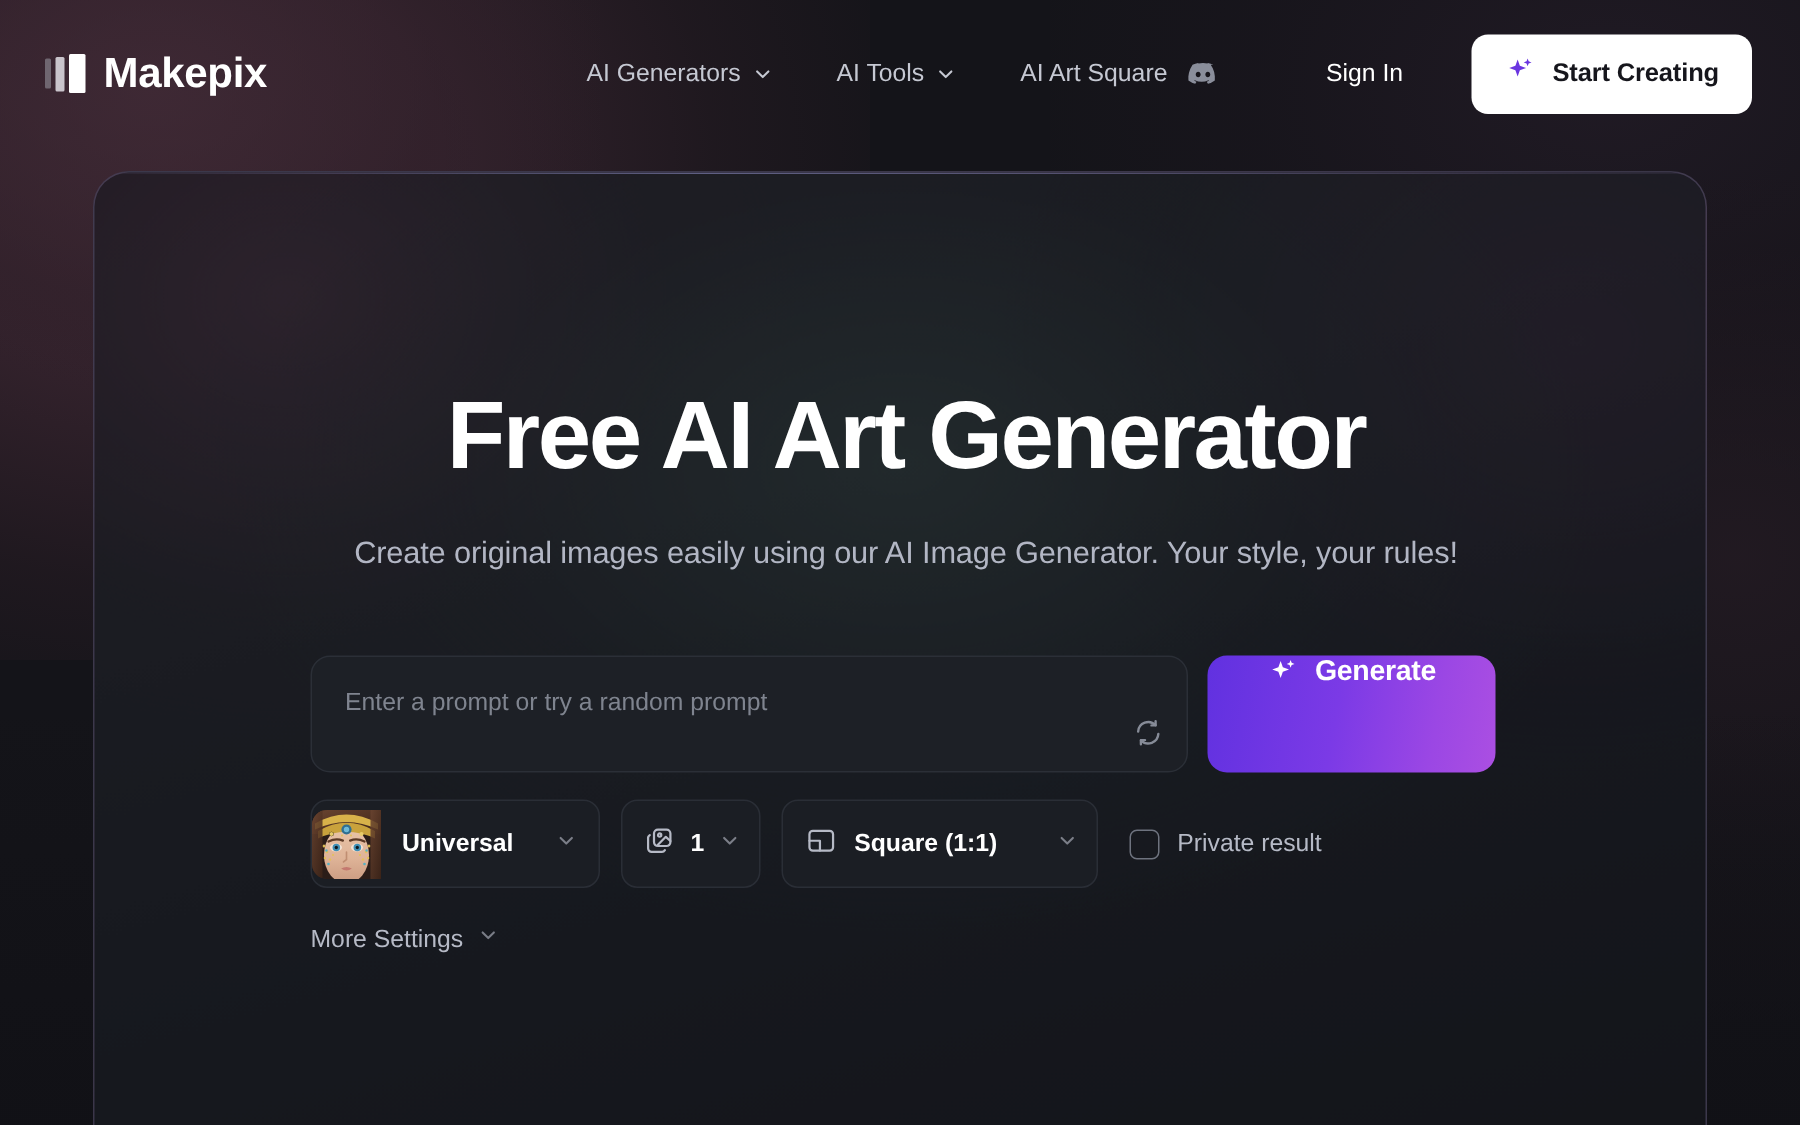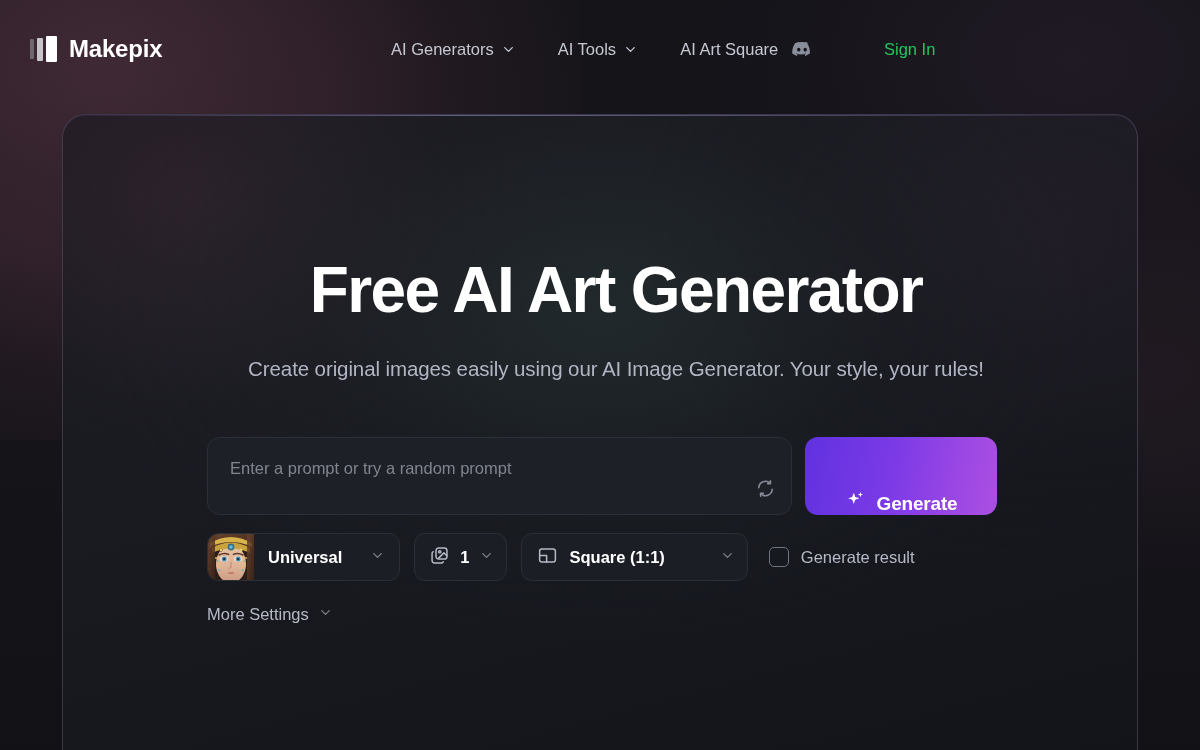--- a/index.html
+++ b/index.html
@@ -82,21 +82,21 @@
   .brand-mark i {
     display: block;
     border-radius: 1px;
   }
   .bm1 { width: 4px;  height: 20px; background: #6f6670; }
   .bm2 { width: 6px;  height: 23px; background: #c9c4cb; }
   .bm3 { width: 11px; height: 26px; background: #ffffff; }
 
   .brand-name {
     color: #ffffff;
-    font-size: 24px;
+    font-size: 28px;
     font-weight: 700;
     letter-spacing: -0.2px;
   }
 
   .nav {
     position: absolute;
     left: 370px;
     display: flex;
     align-items: center;
     gap: 0px;
@@ -116,21 +116,21 @@
 
   .discord-badge {
     display: inline-flex;
     align-items: center;
     margin-left: 6px;
   }
 
   .signin {
     position: absolute;
     left: 870px;
-    color: #22c55e;
+    color: #ffffff;
     font-size: 16.5px;
     padding: 8px 14px;
     cursor: pointer;
     white-space: nowrap;
   }
 
   .start-btn {
     position: absolute;
     right: 32px;
     display: flex;
@@ -170,21 +170,21 @@
   .card-top-sheen {
     position: absolute;
     left: 0; top: 0;
     width: 100%; height: 1px;
     background: linear-gradient(to right, rgba(150,130,190,0.05) 0%, rgba(150,150,210,0.55) 38%, rgba(150,140,200,0.45) 62%, rgba(140,120,170,0.08) 100%);
   }
 
   
   .hero {
     position: absolute;
-    left: 16px;
+    left: 4px;
     top: 142px;
     width: 100%;
     text-align: center;
   }
   .hero h1 {
     color: #ffffff;
     font-size: 64px;
     line-height: 1.06;
     font-weight: 700;
     letter-spacing: -1.6px;
@@ -255,38 +255,38 @@
     height: 78px;
     border: none;
     border-radius: 13px;
     background: linear-gradient(100deg, #6131e0 0%, #7b3ae6 45%, #9b47e4 78%, #ab4fe2 100%);
     color: #ffffff;
     font-family: inherit;
     font-size: 19px;
     font-weight: 700;
     letter-spacing: -0.2px;
     display: flex;
-    align-items: flex-end;
+    align-items: flex-start;
     justify-content: center;
     gap: 11px;
     cursor: pointer;
   }
 
   
   .controls {
     display: flex;
     align-items: center;
     gap: 14px;
     margin-top: 18px;
   }
 
   .ctrl {
     display: flex;
     align-items: center;
-    height: 48px;
+    height: 59px;
     background: #1b1e24;
     border: 1px solid #2a2e36;
     border-radius: 11px;
     cursor: pointer;
     color: #ffffff;
     font-size: 16.5px;
     font-weight: 700;
     white-space: nowrap;
   }
 
@@ -303,21 +303,21 @@
     overflow: hidden;
     position: relative;
     background: #3a2a24;
     margin: 0 14px 0 0;
   }
   .style-thumb svg { display: block; }
   .ctrl-style .ctrl-label { margin-right: 28px; }
 
   .ctrl-count { padding: 0 12px 0 14px; gap: 10px; }
   .ctrl-ratio { padding: 0 12px 0 15px; gap: 11px; }
-  .ctrl-ratio .ctrl-label { margin-right: 44px; }
+  .ctrl-ratio .ctrl-label { margin-right: 28px; }
 
   .ctrl-label { color: #ffffff; }
 
   .caret { display: block; opacity: 0.62; }
 
   .private {
     display: flex;
     align-items: center;
     gap: 12px;
     margin-left: 7px;
@@ -490,21 +490,21 @@
         <span class="ctrl-label">Square (1:1)</span>
         <span class="caret">
           <svg width="15" height="15" viewBox="0 0 24 24" fill="none" stroke="#b6bac6" stroke-width="2.2" stroke-linecap="round" stroke-linejoin="round">
               <polyline points="6 9 12 15 18 9"></polyline>
             </svg>
         </span>
       </div>
 
       <div class="private">
         <span class="checkbox"></span>
-        <span class="private-label">Generate result</span>
+        <span class="private-label">Private result</span>
       </div>
     </div>
 
     
     <div class="more-settings">
       <span>More Settings</span>
       <span class="caret">
         <svg width="15" height="15" viewBox="0 0 24 24" fill="none" stroke="#b6bac6" stroke-width="2.2" stroke-linecap="round" stroke-linejoin="round">
             <polyline points="6 9 12 15 18 9"></polyline>
           </svg>
@@ -550,13 +550,22 @@
       <span class="discord-badge">
         <svg width="22" height="22" viewBox="0 0 24 24" fill="#8a8e9b">
           <path d="M19.6 5.6A16.3 16.3 0 0 0 15.5 4.3l-.2.4a15 15 0 0 0-6.6 0l-.2-.4A16.3 16.3 0 0 0 4.4 5.6C1.8 9.5 1.1 13.3 1.4 17a16.5 16.5 0 0 0 5 2.5l.9-1.5a10.6 10.6 0 0 1-1.7-.8l.4-.3a11.8 11.8 0 0 0 10 0l.4.3a10.6 10.6 0 0 1-1.7.8l.9 1.5a16.4 16.4 0 0 0 5-2.5c.4-4.3-.7-8-3-11.4zM8.5 14.7c-1 0-1.8-.9-1.8-2s.8-2 1.8-2 1.8.9 1.8 2-.8 2-1.8 2zm7 0c-1 0-1.8-.9-1.8-2s.8-2 1.8-2 1.8.9 1.8 2-.8 2-1.8 2z"></path>
         </svg>
       </span>
     </div>
   </div>
 
   <div class="signin">Sign In</div>
 
+  <button class="start-btn">
+    <span>
+      <svg width="21" height="21" viewBox="0 0 24 24" fill="#6a35e0">
+        <path d="M10 4.2 11.7 9 16.4 10.7 11.7 12.4 10 17.2 8.3 12.4 3.6 10.7 8.3 9z"></path>
+        <path d="M17.6 3.4 18.4 5.6 20.6 6.4 18.4 7.2 17.6 9.4 16.8 7.2 14.6 6.4 16.8 5.6z"></path>
+      </svg>
+    </span>
+    <span>Start Creating</span>
+  </button>
 </div>
 
 </body></html>

